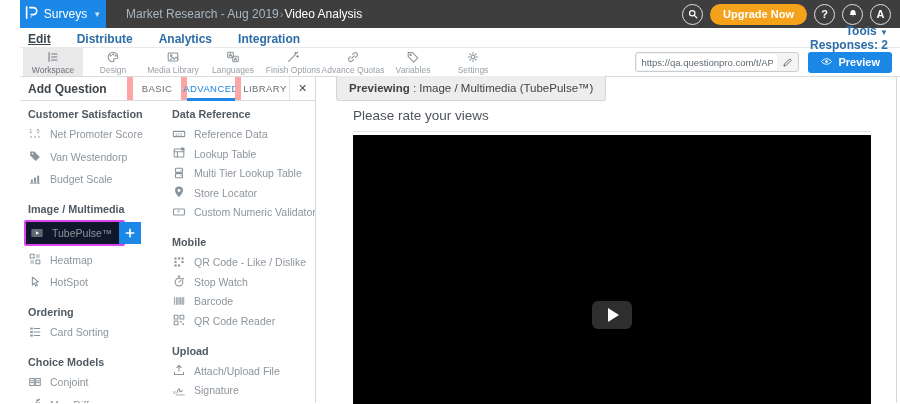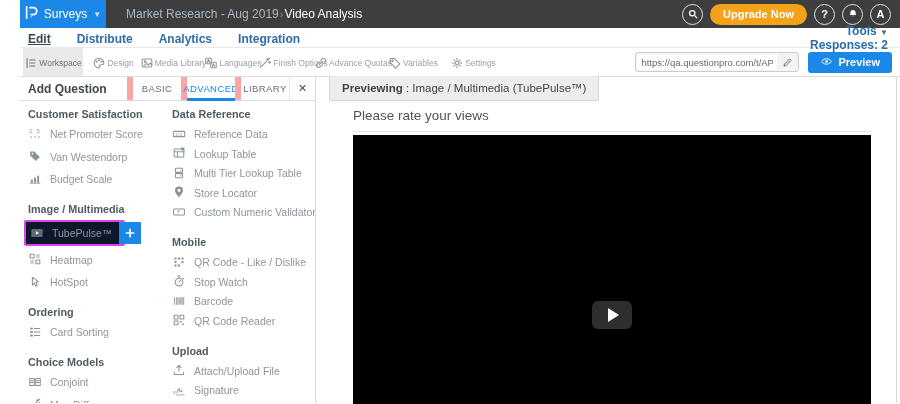--- a/index.html
+++ b/index.html
@@ -31,21 +31,21 @@
              align-items:center; padding:0 12px 0 8px; }
   .menu-item { font-size:12px; color:#2D6DA8; margin-right:26px; cursor:pointer; font-weight:bold; }
   .menu-item.active { color:#3A4750; text-decoration:underline; }
   .menubar-right { margin-left:auto; display:flex; align-items:flex-end;flex-direction:column; }
   .tools-link, .responses-link { font-size:12px; color:#2D6DA8; font-weight:bold; cursor:pointer; }
 
   
   .toolbar { height:29px; background:#fff; border-bottom:1px solid #D8DCDE; display:flex;
              align-items:stretch; }
   .tb-items { display:flex; margin-left:3px; }
-  .tb-item { width:60px; display:flex; align-items:center;
+  .tb-item { width:60px; display:flex; flex-direction:column; align-items:center;
              justify-content:center; gap:1px; cursor:pointer; padding-top:1px; }
   .tb-item .ic { color:#8A949C; height:14px; display:flex; }
   .tb-label { font-size:8.5px; color:#99A1A8; white-space:nowrap; }
   .tb-item.active { background:#E9E9E9; }
   .tb-item.active .tb-label { color:#6A7178; }
   .tb-item.active .ic { color:#6F7880; }
   .toolbar-right { margin-left:auto; display:flex; align-items:center; gap:9px; padding-right:8px; }
   .url-box { height:20px; border:1px solid #C9CDD1; border-radius:3px; background:#F4F4F4;
              display:flex; align-items:center; padding:0 5px 0 1px; }
   .url-input { width:140px; height:16px; border:none; background:#fff; font-size:9.5px;
@@ -82,21 +82,21 @@
   .q-item.highlight { border:2px solid #d946ef; border-radius:2px; height:26px; width:101px;
             padding:0 0 0 4px; margin-left:-4px; background:#0f172a; }
   .ic-dark { color:#5F6972 !important; }
   .add-btn { margin-left:auto; width:22px; height:22px; background:#1B87E6; display:flex;
              align-items:center; justify-content:center; color:#fff; cursor:pointer; flex:none; }
 
   
   .preview { flex:1; position:relative; background:#fff; }
   .preview::after { content:''; position:absolute; top:0; bottom:0; right:3px; width:1px;
                     background:#D8D8D8; }
-  .preview-tab { position:absolute; top:-1px; left:13px; background:#EDEDED;
+  .preview-tab { position:absolute; top:-1px; left:20px; background:#EDEDED;
                  border:1px solid #D6D6D6; border-top:none; border-radius:0 0 3px 3px;
                  padding:6px 12px; font-size:11.5px; color:#3F4347; z-index:4; }
   .preview-tab b { font-weight:bold; }
   .question-title { margin:31px 0 0 37px; font-size:13.5px; color:#4F545A; }
   .q-divider { margin:8px 29px 0 37px; border-top:1px solid #E0E0E0; }
   .video-player { margin:3px 29px 0 37px; background:#000; height:332px; position:relative;
                   cursor:pointer; }
   .play-btn { position:absolute; left:50%; top:166px; transform:translateX(-50%); width:40px;
               height:28px; background:#2E2E2E; border-radius:6px; display:flex; align-items:center;
               justify-content:center; cursor:pointer; }

